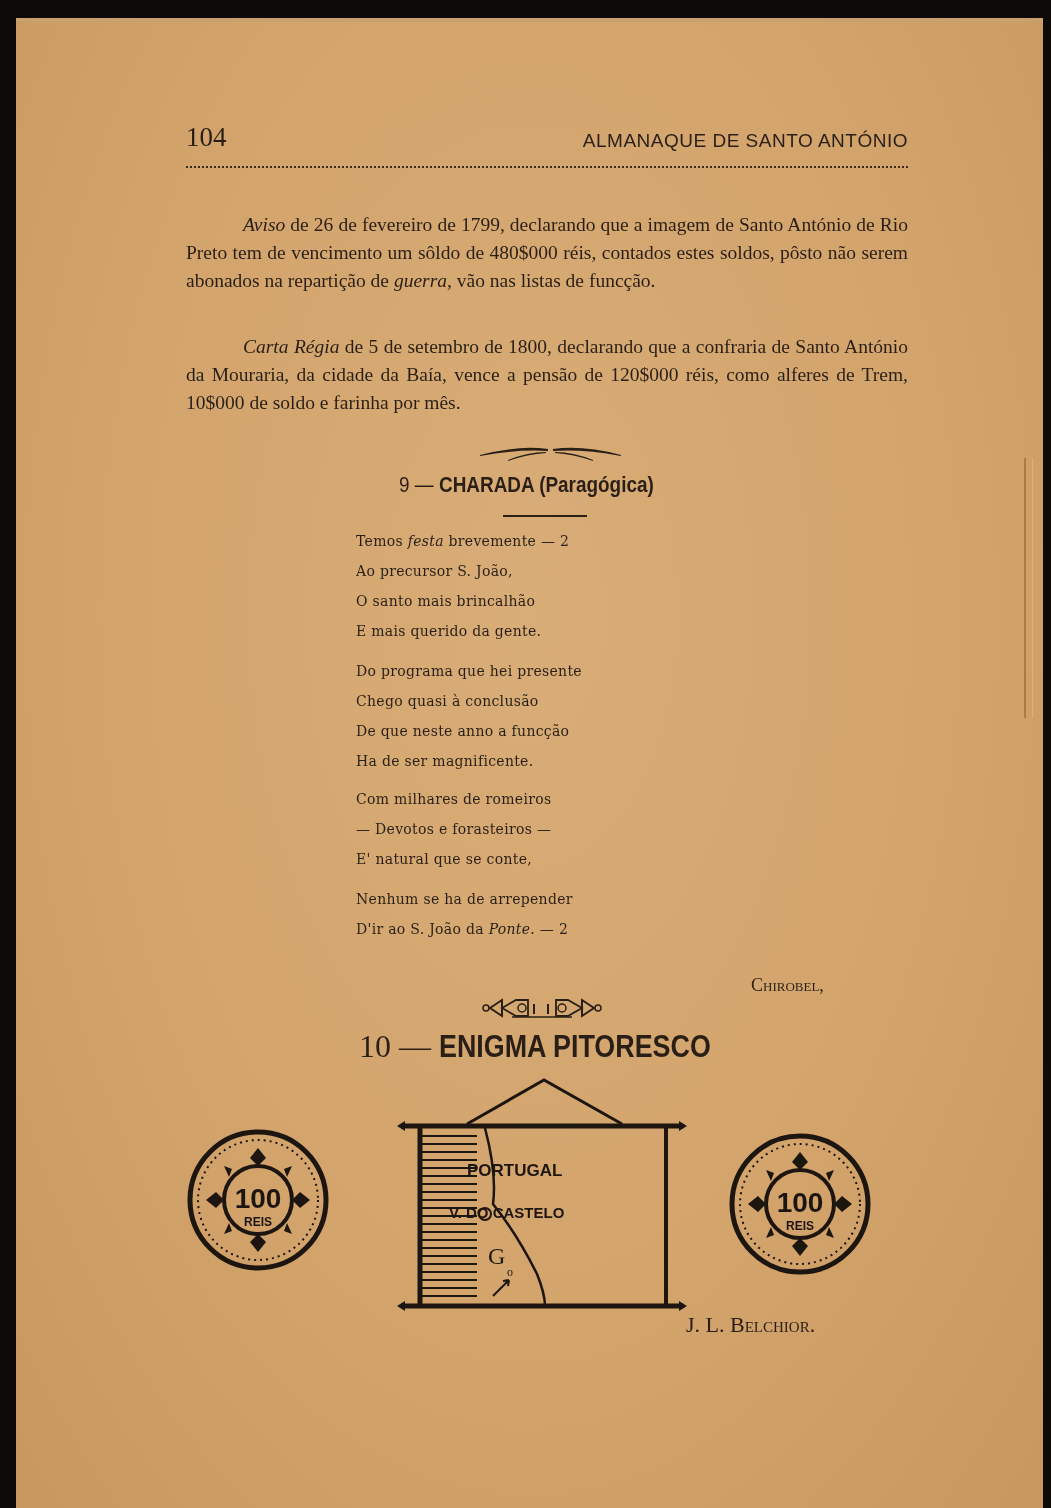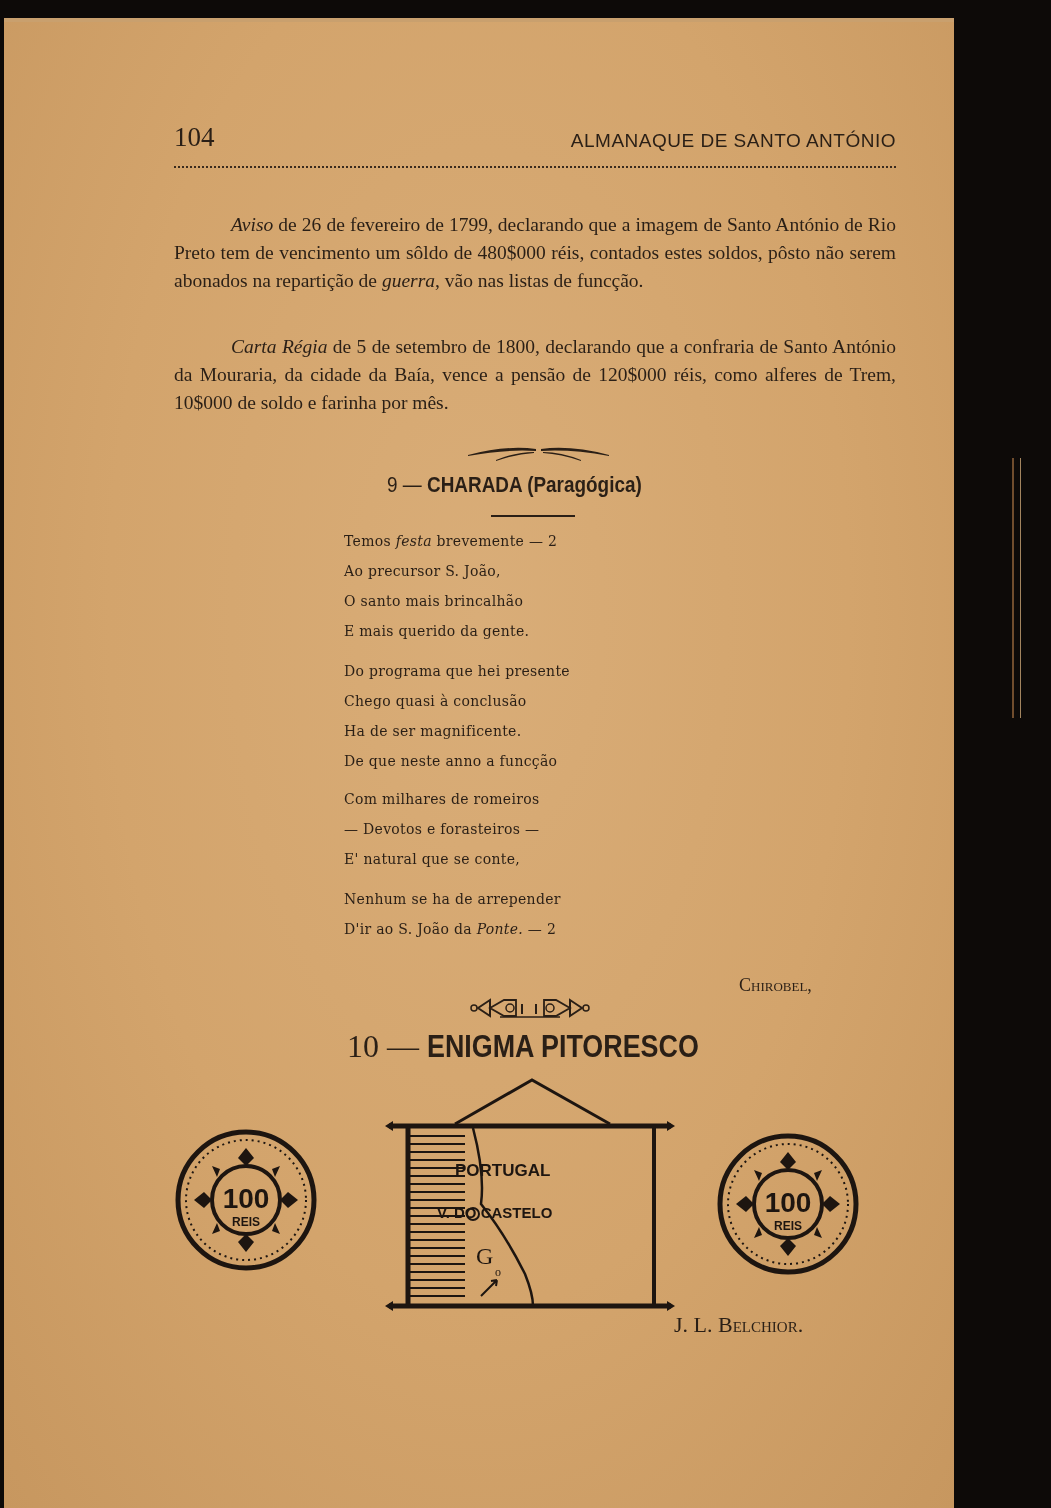--- a/index.html
+++ b/index.html
@@ -1,18 +1,18 @@
 <!DOCTYPE html>
 <html><head>
 <meta charset="utf-8">
 <style>
   html, body { margin:0; padding:0; }
   body { width:1051px; height:1508px; background:#0d0a08; position:relative; overflow:hidden; }
   .page {
-    position:absolute; left:4px; top:18px; width:950px; height:1490px;
+    position:absolute; left:16px; top:18px; width:1027px; height:1490px;
     background: radial-gradient(ellipse at 50% 40%, #d9ad78 0%, #d3a46c 55%, #c7975f 100%);
     font-family: "DejaVu Serif", "Liberation Serif", serif; color:#2a1f16;
   }
   .page::before {
     content:""; position:absolute; left:0; top:0; right:0; height:4px; background:#c9a06e;
   }
   .header { position:absolute; left:170px; top:104px; width:722px; height:40px; }
   .pnum { position:absolute; left:0; top:0; font-size:27px; font-family:"Liberation Serif", serif; }
   .rtitle { position:absolute; right:0; top:8px; font-size:19px; letter-spacing:0.5px; font-family:Liberation Sans, sans-serif; }
   .rule { position:absolute; left:170px; top:148px; width:722px; border-top:2px dotted #3a2b1e; }
@@ -73,22 +73,22 @@
   <div class="poem" style="top:508px;">
     <div>Temos <i>festa</i> brevemente — 2</div>
     <div>Ao precursor S. João,</div>
     <div>O santo mais brincalhão</div>
     <div>E mais querido da gente.</div>
   </div>
 
   <div class="poem" style="top:638px;">
     <div>Do programa que hei presente</div>
     <div>Chego quasi à conclusão</div>
+    <div>De que neste anno a funcção</div>
     <div>Ha de ser magnificente.</div>
-    <div>De que neste anno a funcção</div>
   </div>
 
   <div class="poem" style="top:766px;">
     <div>Com milhares de romeiros</div>
     <div>— Devotos e forasteiros —</div>
     <div>E' natural que se conte,</div>
   </div>
 
   <div class="poem" style="top:866px;">
     <div>Nenhum se ha de arrepender</div>

